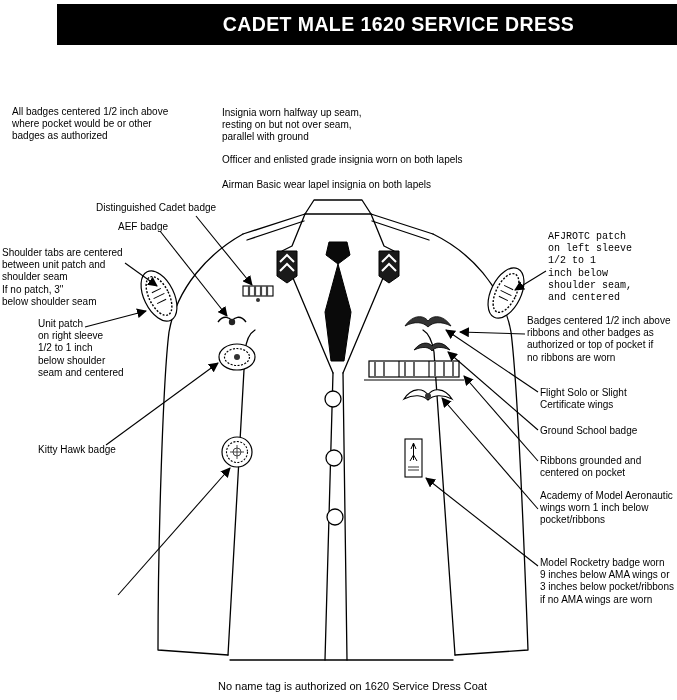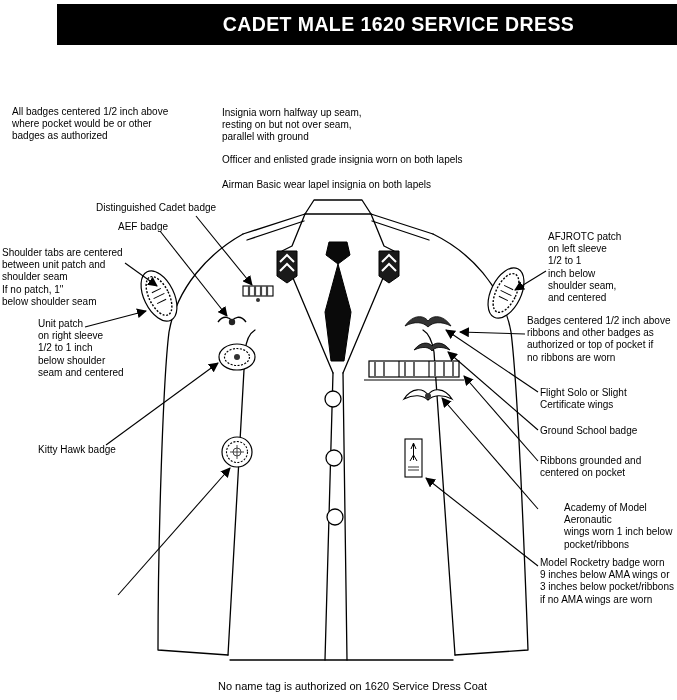--- a/index.html
+++ b/index.html
@@ -168,44 +168,44 @@
   <div class="ann" style="left:222px; top:107px;">Insignia worn halfway up seam,
 resting on but not over seam,
 parallel with ground</div>
   <div class="ann" style="left:222px; top:154px;">Officer and enlisted grade insignia worn on both lapels</div>
   <div class="ann" style="left:222px; top:179px;">Airman Basic wear lapel insignia on both lapels</div>
   <div class="ann" style="left:96px;  top:202px;">Distinguished Cadet badge</div>
   <div class="ann" style="left:118px; top:221px;">AEF badge</div>
   <div class="ann" style="left:2px;   top:247px;">Shoulder tabs are centered
 between unit patch and
 shoulder seam
-If no patch, 1"
+If no patch, 3"
 below shoulder seam</div>
   <div class="ann" style="left:38px;  top:318px;">Unit patch
 on right sleeve
 1/2 to 1 inch
 below shoulder
 seam and centered</div>
   <div class="ann" style="left:38px;  top:444px;">Kitty Hawk badge</div>
-  <div class="ann" style="left:548px; top:231px;">AFJROTC patch
+  <div class="ann" style="left:548px; top:231px;font-family:Liberation Mono, monospace;">AFJROTC patch
 on left sleeve
 1/2 to 1
 inch below
 shoulder seam,
 and centered</div>
   <div class="ann" style="left:527px; top:315px;">Badges centered 1/2 inch above
 ribbons and other badges as
 authorized or top of pocket if
 no ribbons are worn</div>
   <div class="ann" style="left:540px; top:387px;">Flight Solo or Slight
 Certificate wings</div>
   <div class="ann" style="left:540px; top:425px;">Ground School badge</div>
   <div class="ann" style="left:540px; top:455px;">Ribbons grounded and
 centered on pocket</div>
-  <div class="ann" style="left:540px; top:502px;margin-left:24px;">Academy of Model Aeronautic
+  <div class="ann" style="left:540px; top:490px;">Academy of Model Aeronautic
 wings worn 1 inch below
 pocket/ribbons</div>
   <div class="ann" style="left:540px; top:557px;">Model Rocketry badge worn
 9 inches below AMA wings or
 3 inches below pocket/ribbons
 if no AMA wings are worn</div>
 
   <div class="footer">No name tag is authorized on 1620 Service Dress Coat</div>
 
 </div>

